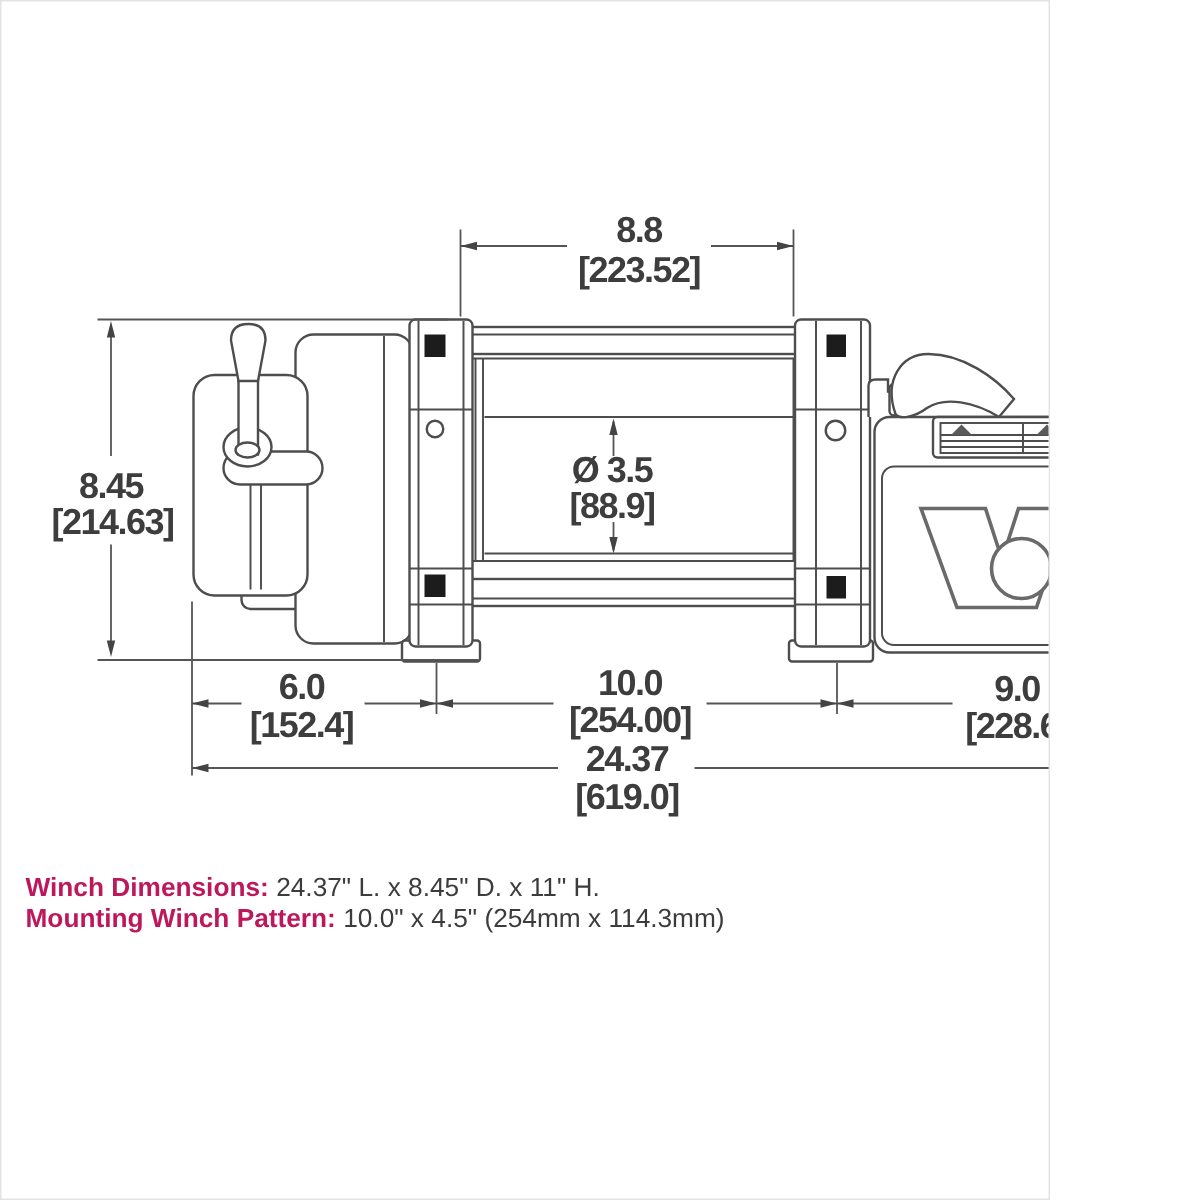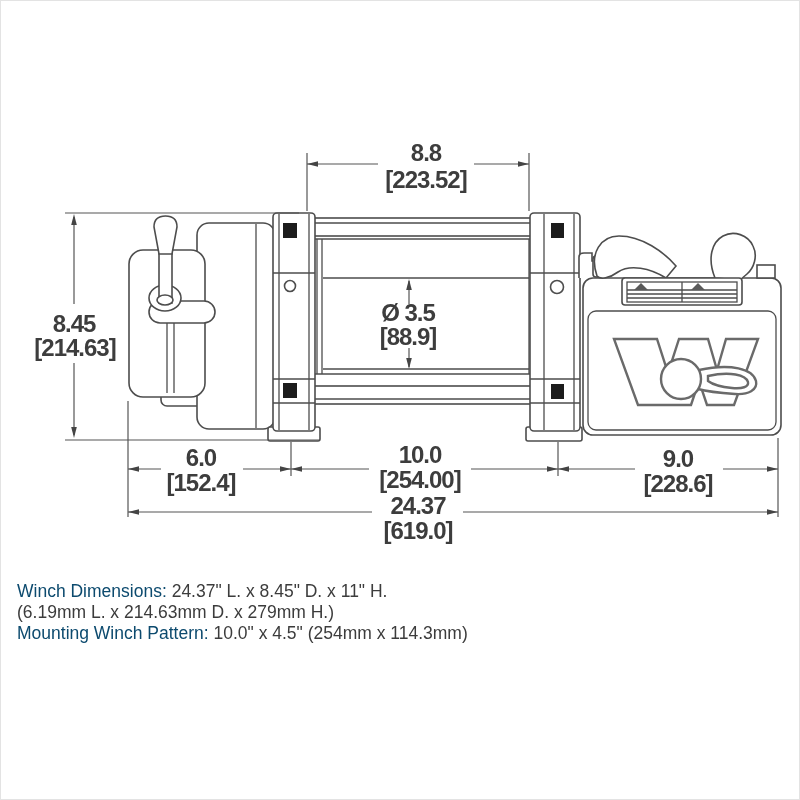--- a/index.html
+++ b/index.html
@@ -1,18 +1,18 @@
 <!DOCTYPE html>
 <html><head>
 <meta charset="utf-8">
 <style>
   html,body{margin:0;padding:0;background:#fff;}
   .page{
     position:relative;
-    width:800px;height:800px;
+    width:700px;height:800px;
     background:#ffffff;
     border:1px solid #e3e3e3;
     box-sizing:border-box;
     font-family:"Liberation Sans", sans-serif;
     overflow:hidden;
   }
   .drawing{position:absolute;left:0;top:0;}
   svg .part{fill:#ffffff;stroke:#4d4d4d;stroke-width:1.6;}
   svg .thin{fill:none;stroke:#4d4d4d;stroke-width:1.3;}
   svg .bolt{fill:#1c1c1c;stroke:none;}
@@ -24,21 +24,21 @@
     font-size:24px;font-weight:600;letter-spacing:-1px;
     text-anchor:middle;
   }
   svg .tri{fill:#5a5a5a;stroke:none;}
   svg .logo{fill:#ffffff;stroke:#6a6a6a;stroke-width:2.4;}
   .notes{
     position:absolute;left:16px;top:580px;
     color:#3c3c3c;font-size:17.5px;line-height:21px;
     white-space:nowrap;
   }
-  .notes b{font-weight:normal;color:#0c4a6e;}
+  .notes b{font-weight:bold;color:#be185d;}
 </style>
 </head>
 <body>
 
 <div class="page">
 
   <svg class="drawing" width="800" height="560" viewBox="0 0 800 560" xmlns="http://www.w3.org/2000/svg">
 
     <g>
       <rect class="part" x="160" y="388" width="46" height="17" rx="6"></rect>
@@ -182,17 +182,16 @@
       <text class="dimtext" x="677" y="466">9.0</text>
       <text class="dimtext" x="677" y="491">[228.6]</text>
 
       <text class="dimtext" x="417" y="513">24.37</text>
       <text class="dimtext" x="417" y="538">[619.0]</text>
     </g>
   </svg>
 
   <div class="notes">
     <div><b>Winch Dimensions:</b> <span>24.37" L. x 8.45" D. x 11" H.</span></div>
-    <div><span>(6.19mm L. x 214.63mm D. x 279mm H.)</span></div>
     <div><b>Mounting Winch Pattern:</b> <span>10.0" x 4.5" (254mm x 114.3mm)</span></div>
   </div>
 
 </div>
 
 </body></html>

